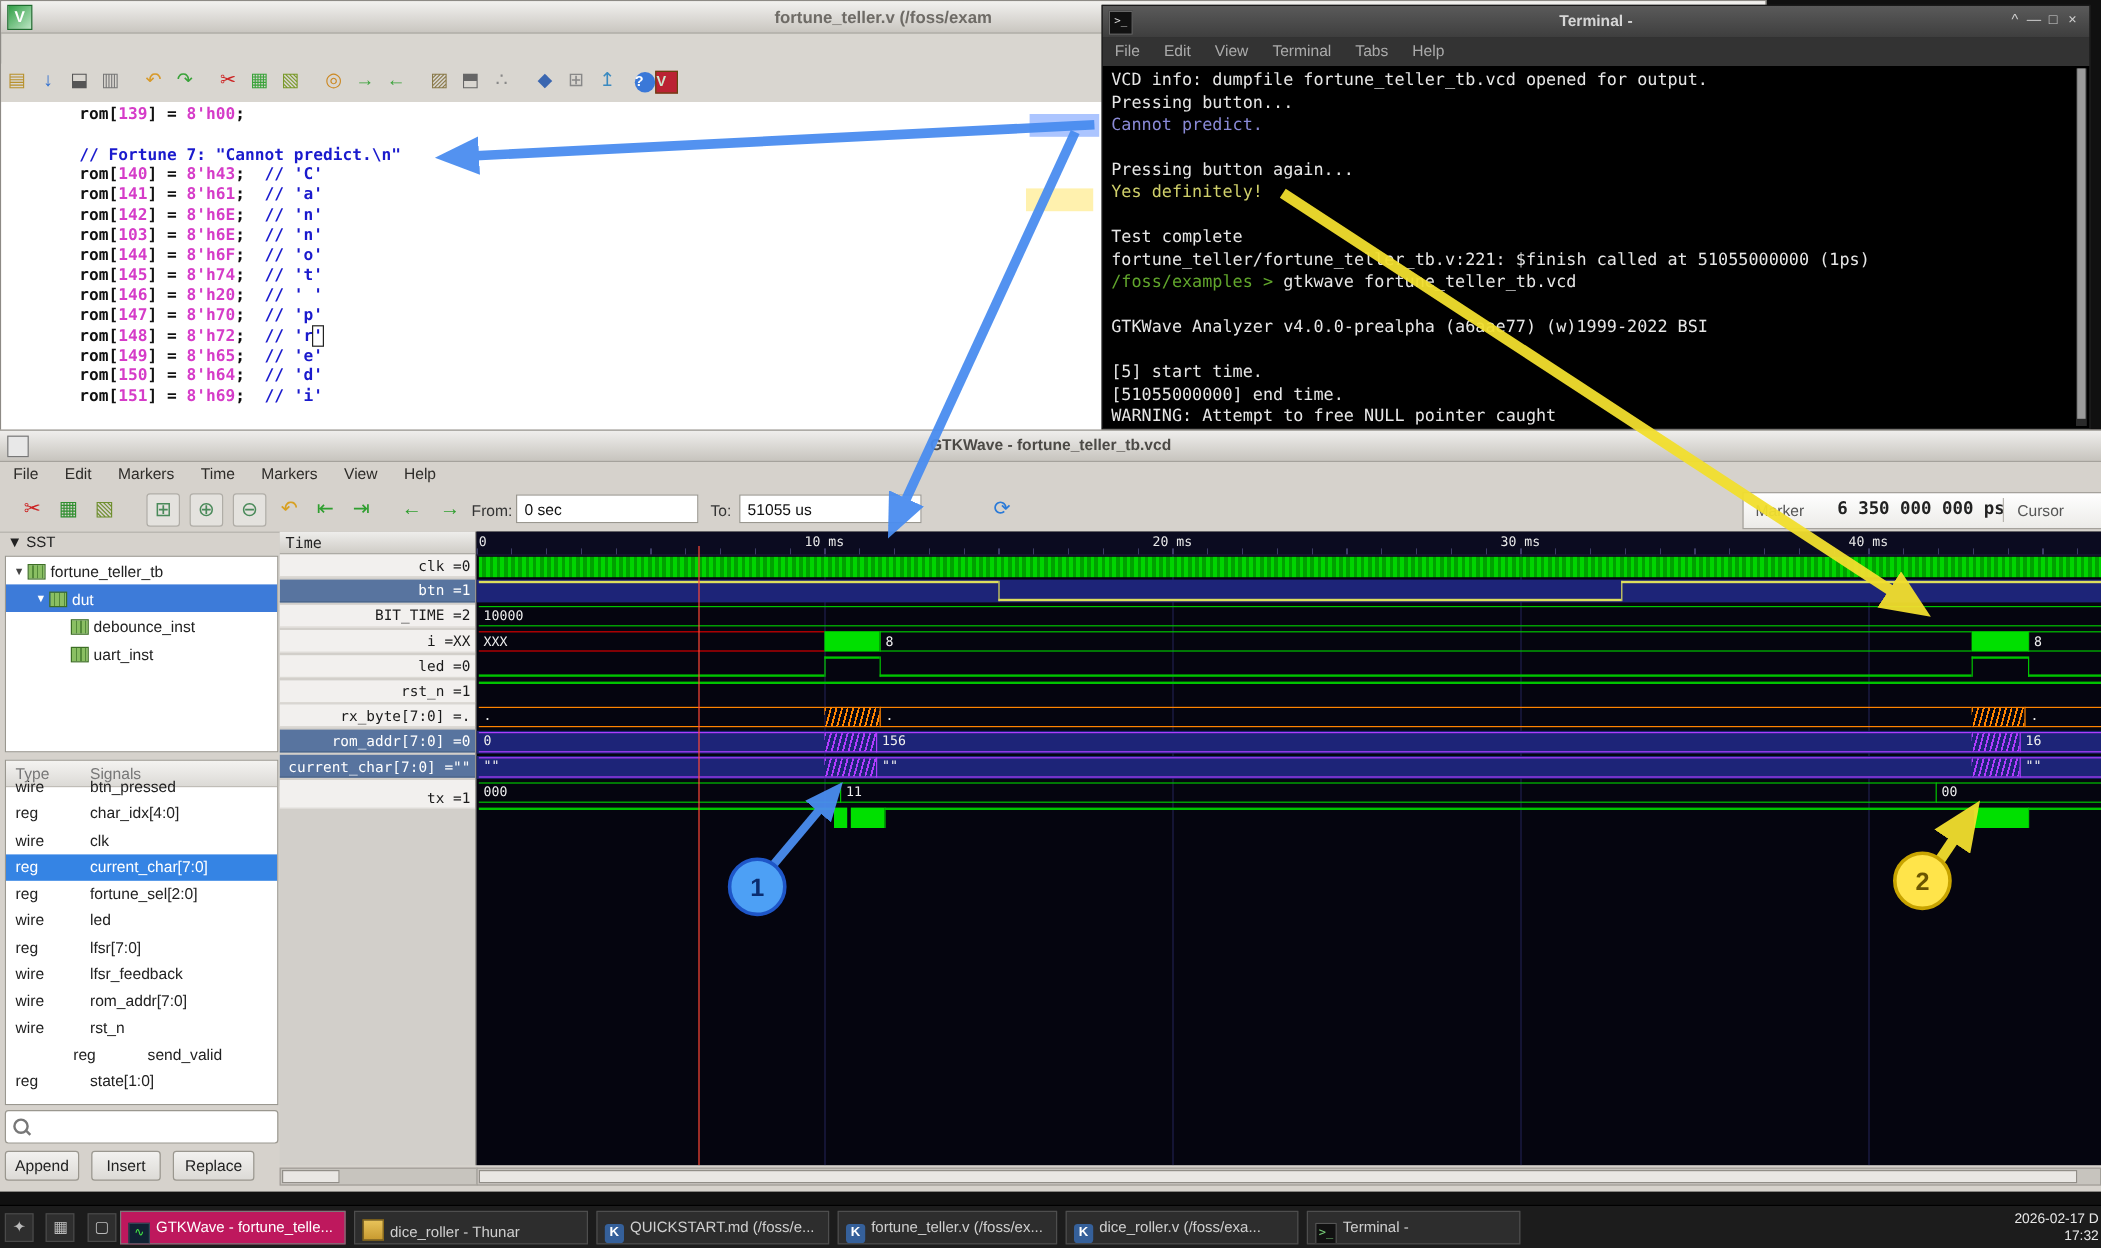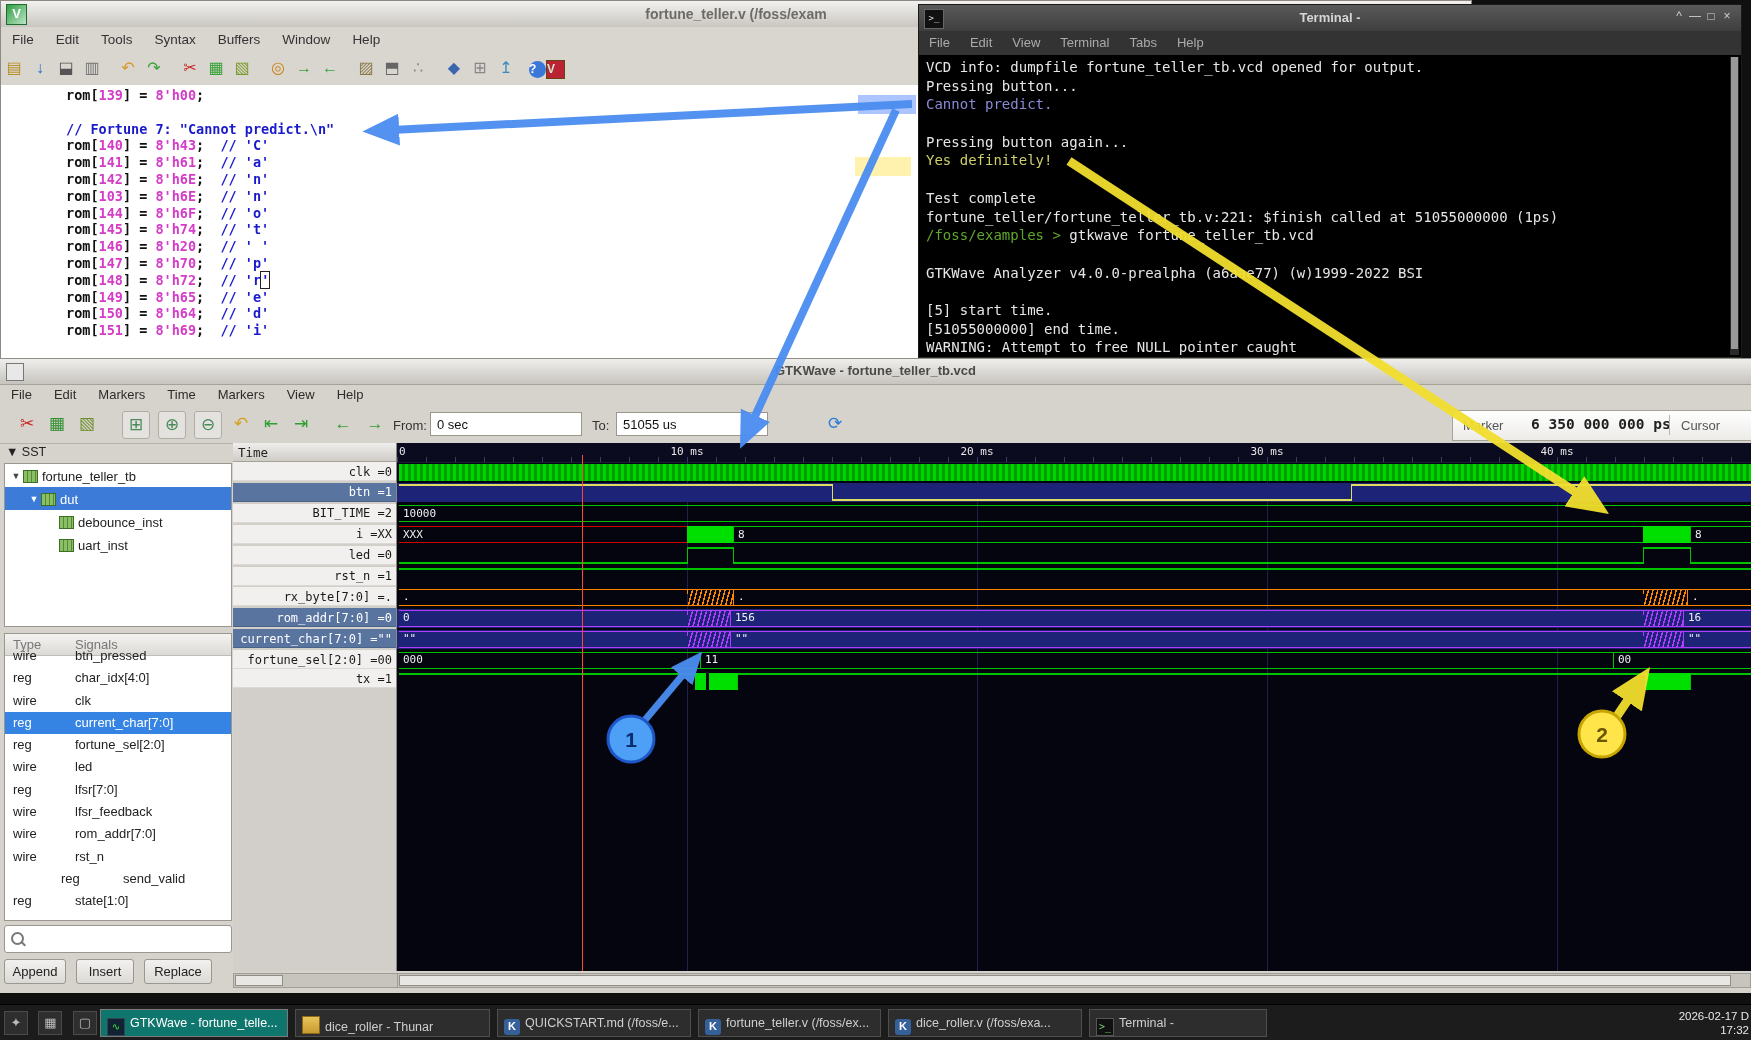--- a/index.html
+++ b/index.html
@@ -97,21 +97,21 @@
   .val{position:absolute;top:2.5px;font-family:"DejaVu Sans Mono",monospace;font-size:11px;color:#efefef;white-space:pre;}
   .markerline{position:absolute;top:12px;width:1px;height:516px;background:#ff4838;z-index:5;}
   .hscroll{position:absolute;height:13px;top:614px;background:#c7c4be;border:1px solid #a09d97;}
   .hthumb{position:absolute;top:1px;height:9px;background:#e9e7e4;border:1px solid #918e88;}
 
   
   #taskbar{position:absolute;left:0;top:1004px;width:1751px;height:36px;background:#1c1c1c;border-top:1px solid #000;z-index:4;}
   .tb-left{position:absolute;left:4px;top:6px;}
   .tb-left span{display:inline-block;width:22px;height:22px;margin-right:6px;background:#2e2e2e;border:1px solid #4a4a4a;color:#bbb;text-align:center;font-size:13px;line-height:21px;}
   .tb-btn{position:absolute;top:4px;height:28px;background:#2d2d2d;border:1px solid #4e4e4e;color:#cfcfcf;font-size:12.5px;white-space:nowrap;overflow:hidden;padding:6px 6px 0 6px;box-sizing:border-box;}
-  .tb-btn.active{background:#0f766e;border-color:#7a7a7a;color:#fff;}
+  .tb-btn.active{background:#be185d;border-color:#7a7a7a;color:#fff;}
   .tb-ico{display:inline-block;width:16px;height:16px;margin-right:5px;vertical-align:-3px;text-align:center;font-size:10px;line-height:15px;}
   .tb-ico.wave{background:#123;color:#4e4;border:1px solid #345;}
   .tb-ico.folder{background:linear-gradient(#e8c35a,#c89a30);border:1px solid #8a6a1a;}
   .tb-ico.kate{background:#35609a;color:#fff;border-radius:3px;font-weight:bold;font-size:11px;}
   .tb-ico.terminal{background:#111;color:#7c7;border:1px solid #555;font-family:"DejaVu Sans Mono",monospace;}
   .tb-clock{position:absolute;right:2px;top:4px;text-align:right;color:#e8e8e8;font-size:11.5px;line-height:14px;white-space:nowrap;}
 
   
   .swatch{position:absolute;z-index:8;}
   #anno-svg{position:absolute;left:0;top:0;z-index:60;pointer-events:none;}
@@ -119,21 +119,20 @@
 </head>
 <body>
 
 <div id="screen">
 
   <div id="editor" class="win">
     <div class="ed-title">
       <span class="vim-icon">V</span>
       <span class="ed-title-text">fortune_teller.v (/foss/exam</span>
     </div>
-    <div class="ed-menu" id="ed-menu"><span>File</span><span>Edit</span><span>Tools</span><span>Syntax</span><span>Buffers</span><span>Window</span><span>Help</span></div>
     <div class="ed-toolbar" id="ed-toolbar"><span class="ico" style="color: rgb(184, 145, 44);">▤</span><span class="ico" style="color: rgb(47, 111, 208);">↓</span><span class="ico" style="color: rgb(85, 85, 85);">⬓</span><span class="ico" style="color: rgb(119, 119, 119);">▥</span><span class="sep"></span><span class="ico" style="color: rgb(216, 154, 42);">↶</span><span class="ico" style="color: rgb(58, 163, 58);">↷</span><span class="sep"></span><span class="ico" style="color: rgb(204, 34, 34);">✂</span><span class="ico" style="color: rgb(58, 163, 58);">▦</span><span class="ico" style="color: rgb(122, 154, 42);">▧</span><span class="sep"></span><span class="ico" style="color: rgb(204, 136, 34);">◎</span><span class="ico" style="color: rgb(58, 163, 58);">→</span><span class="ico" style="color: rgb(58, 163, 58);">←</span><span class="sep"></span><span class="ico" style="color: rgb(138, 122, 74);">▨</span><span class="ico" style="color: rgb(102, 102, 102);">⬒</span><span class="ico" style="color: rgb(136, 136, 136);">∴</span><span class="sep"></span><span class="ico" style="color: rgb(58, 102, 176);">◆</span><span class="ico" style="color: rgb(136, 136, 136);">⊞</span><span class="ico" style="color: rgb(58, 138, 192);">↥</span><span class="sep"></span><span class="help-circ">?</span><span class="vim-mini">V</span></div>
     <div class="ed-text" id="ed-text">
         <div class="cline" style="top: 2px; left: 0px;">        rom[<span class="num">139</span>] = <span class="num">8'h00</span>; </div>
         <div class="cline" style="top: 18.8px; left: 0px;"> </div>
         <div class="cline" style="top: 35.6px; left: 0px;">        <span class="cmt">// Fortune 7: "Cannot predict.\n"</span></div>
         <div class="cline" style="top: 52.4px; left: 0px;">        rom[<span class="num">140</span>] = <span class="num">8'h43</span>;  <span class="cmt">// 'C'</span></div>
         <div class="cline" style="top: 69.2px; left: 0px;">        rom[<span class="num">141</span>] = <span class="num">8'h61</span>;  <span class="cmt">// 'a'</span></div>
         <div class="cline" style="top: 86px; left: 0px;">        rom[<span class="num">142</span>] = <span class="num">8'h6E</span>;  <span class="cmt">// 'n'</span></div>
         <div class="cline" style="top: 102.8px; left: 0px;">        rom[<span class="num">103</span>] = <span class="num">8'h6E</span>;  <span class="cmt">// 'n'</span></div>
         <div class="cline" style="top: 119.6px; left: 0px;">        rom[<span class="num">144</span>] = <span class="num">8'h6F</span>;  <span class="cmt">// 'o'</span></div>
@@ -246,21 +245,21 @@
     <div class="nrow" style="top: 19px;">clk =0</div>
         <div class="nrow sel" style="top: 39.9px;">btn =1</div>
         <div class="nrow" style="top: 60.8px;">BIT_TIME =2</div>
         <div class="nrow" style="top: 81.7px;">i =XX</div>
         <div class="nrow" style="top: 102.6px;">led =0</div>
         <div class="nrow" style="top: 123.5px;">rst_n =1</div>
         <div class="nrow" style="top: 144.4px;">rx_byte[7:0] =.</div>
         <div class="nrow sel" style="top: 165.3px;">rom_addr[7:0] =0</div>
         <div class="nrow sel" style="top: 186.2px;">current_char[7:0] =""</div>
         <div class="nrow" style="top: 207.1px;">fortune_sel[2:0] =00</div>
-        <div class="nrow" style="top: 226px;">tx =1</div>
+        <div class="nrow" style="top: 212px;">tx =1</div>
       </div>
     <div class="wave-area" id="wave-area">
       <div class="timeline" id="timeline">
           <div class="ticks"></div>
           <span class="tl first" style="left: 2px;">0</span>
           <span class="tl" style="left: 290px;">10 ms</span>
           <span class="tl" style="left: 580px;">20 ms</span>
           <span class="tl" style="left: 870px;">30 ms</span>
           <span class="tl" style="left: 1160px;">40 ms</span>
         </div>

